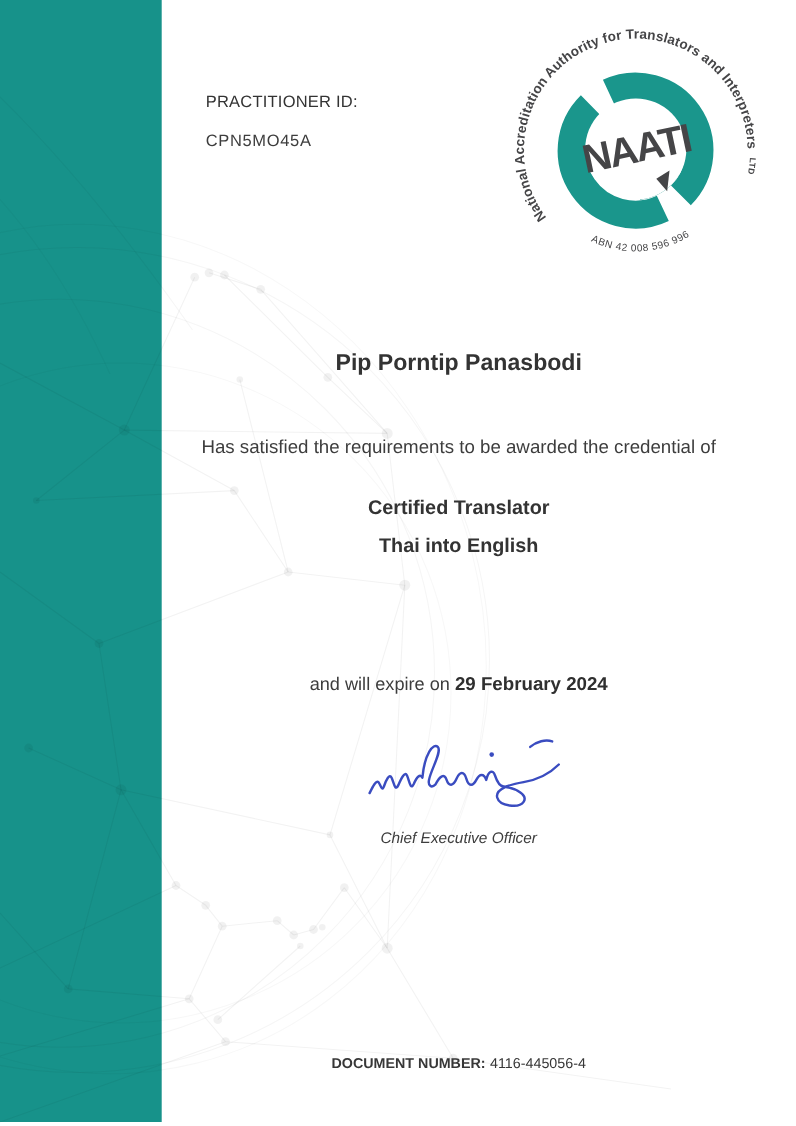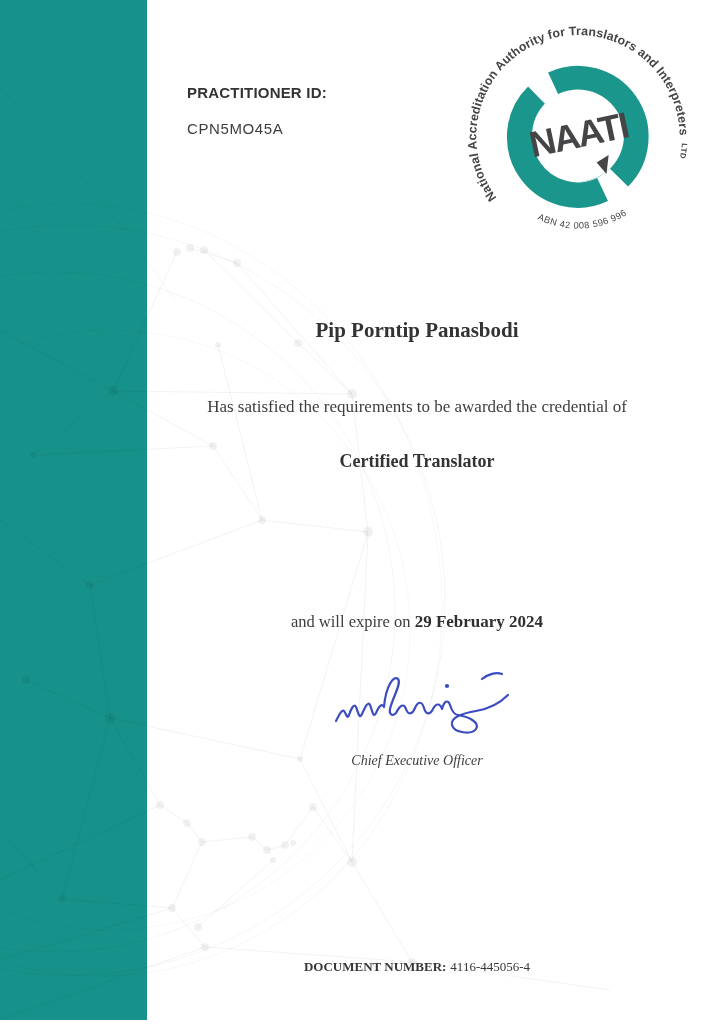--- a/index.html
+++ b/index.html
@@ -29,21 +29,21 @@
     pointer-events: none;
   }
   
   .practitioner {
     position: absolute;
     left: 187px; top: 84px;
     z-index: 2;
     text-align: left;
   }
   .practitioner .label {
-    font-weight: 700;
+    font-weight: 400;
     font-size: 15px;
     letter-spacing: 0.2px;
     color: #333333;
   }
   .practitioner .pid {
     margin-top: 19px;
     font-size: 15px;
     letter-spacing: 0.6px;
     color: #3d3d3d;
   }
@@ -59,21 +59,20 @@
   .ring-suffix { font-weight: 700; font-size: 6.4px; }
   .abn-text { font-weight: 400; font-size: 7.6px; letter-spacing: 0.4px; }
   .monogram-text { font-weight: 800; font-size: 30px; letter-spacing: -1.5px; }
   
   .content {
     position: absolute;
     left: 147px; top: 0;
     width: 540px; height: 100%;
     z-index: 2;
     text-align: center;
-    font-family: Liberation Serif, serif;
   }
   .content > div { position: absolute; width: 100%; left: 0; }
   .recipient-name { top: 318px; font-size: 21px; font-weight: 700; color: #333333; }
   .statement      { top: 397px; font-size: 17px; color: #3d3d3d; }
   .credential-title    { top: 451px; font-size: 18px; font-weight: 700; color: #333333; }
   .credential-language { top: 486px; font-size: 18px; font-weight: 700; color: #333333; }
   .valid-line  { top: 538px; font-size: 16.5px; color: #3d3d3d; }
   .expire-line { top: 584px; font-size: 16.5px; color: #3d3d3d; margin-top: 28px; }
   .valid-line b, .expire-line b { font-size: 17px; color: #2f2f2f; }
   .signature-wrap {
@@ -221,20 +220,21 @@
     </svg>
   </div>
 
   <div class="content">
     <div class="recipient-name">Pip Porntip Panasbodi</div>
 
     <div class="statement">Has satisfied the requirements to be awarded the credential of</div>
 
     <div class="credential-title">Certified Translator</div>
 
+    <div class="credential-language">Thai into English</div>
 
 
     <div class="expire-line"><span>and will expire on </span><b>29 February 2024</b></div>
 
     <div class="signature-wrap">
       <svg viewBox="0 0 190 78" xmlns="http://www.w3.org/2000/svg">
         <g fill="none" stroke-width="2.2" stroke-linecap="round" stroke-linejoin="round" stroke="#3a4cc0">
           <path d="M 6 56
                    C 9 50 12 44 14 46 C 16 48 17 55 19 50
                    C 21 44 24 38 26 42 C 28 46 29 55 32 49

